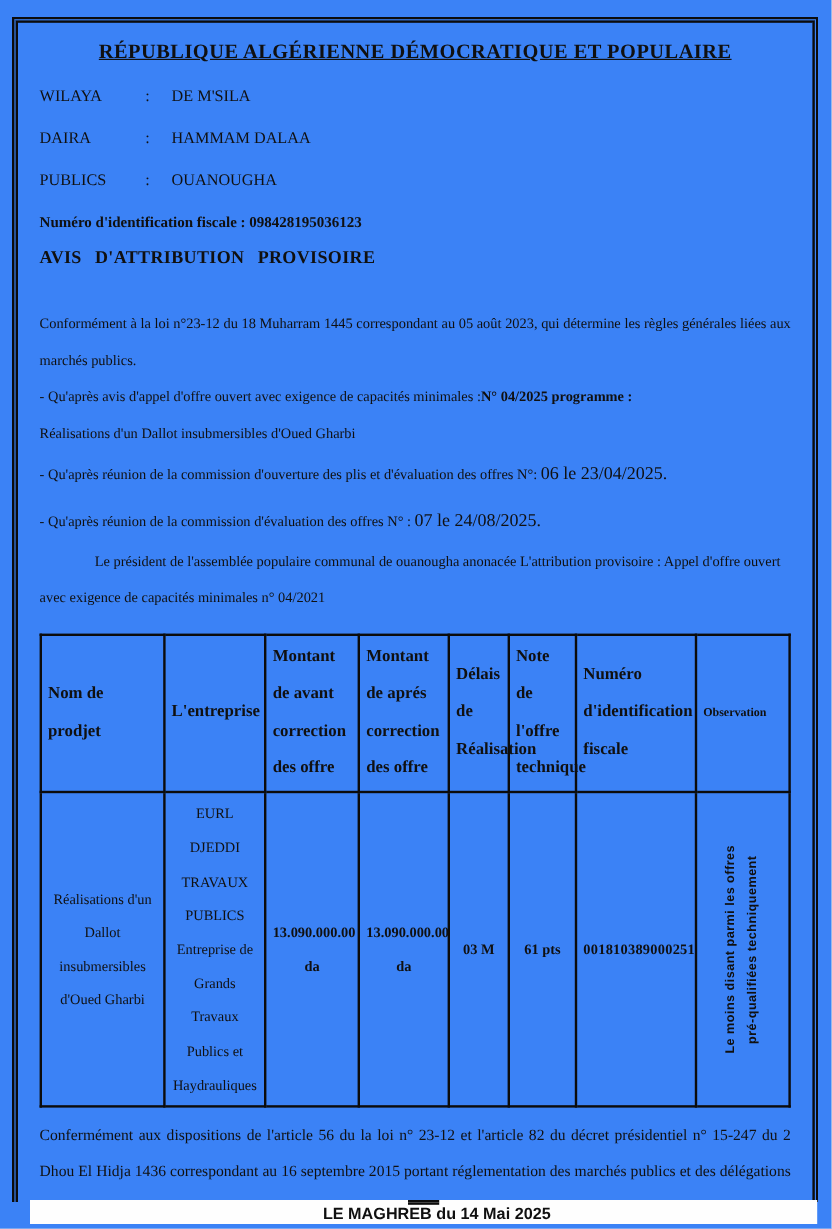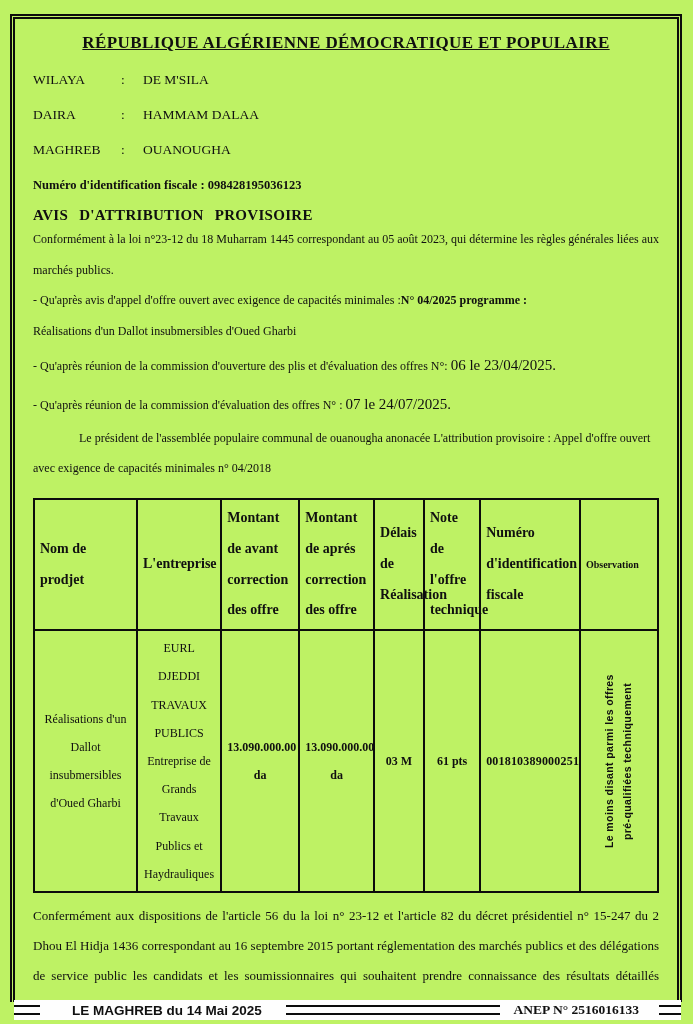--- a/index.html
+++ b/index.html
@@ -1,38 +1,38 @@
 <!DOCTYPE html>
 <html><head>
 <meta charset="utf-8">
 <style>
   html,body{margin:0;padding:0;background:#e8e8e8;}
   .page{
-    width:693px;height:1024px;position:relative;background:#bef264;
+    width:693px;height:1024px;position:relative;background:#3b82f6;
     color:#101010;font-family:"Liberation Serif",serif;overflow:hidden;
     margin:0 auto;
   }
   .frame{
     position:absolute;top:14px;left:10px;right:11px;bottom:22px;
     border:5px double #0c0c0c;border-bottom:none;
     padding:8px 18px 0 18px;box-sizing:border-box;
   }
   .doc-title{
     margin:6px 0 10px 0;text-align:center;font-size:17px;font-weight:bold;
     letter-spacing:.4px;text-decoration:underline;
   }
   .info-line{display:flex;font-weight:normal;font-size:13.5px;margin-top:19px;}
   .info-label{width:88px;}
   .info-sep{width:22px;}
   .fiscal-line{text-align:left;font-weight:bold;font-size:12.5px;margin-top:20px;}
   .notice-title{
     margin:14px 0 0 0;text-align:left;font-size:15px;font-weight:bold;
     word-spacing:7px;letter-spacing:.3px;
   }
-  .preamble{}
+  .preamble{margin-top:30px;}
   .preamble p{margin:0;font-size:12px;line-height:2.55;text-align:justify;}
   .preamble .b{font-weight:bold;}
   .preamble .big{font-size:15px;}
   .p-lead{text-indent:46px;text-align:left !important;}
   table.award{
     width:100%;border-collapse:collapse;margin-top:14px;
     border:2px solid #0c0c0c;table-layout:fixed;
   }
   table.award th,table.award td{
     border:2px solid #0c0c0c;padding:3px 5px;box-sizing:border-box;
@@ -50,22 +50,22 @@
   td.fiscal-id{font-weight:bold;font-size:11px;letter-spacing:.2px;}
   td.obs-cell{padding:0;}
   .vert{
     writing-mode:vertical-rl;transform:rotate(180deg);margin:0 auto;
     font-family:"Liberation Sans",sans-serif;font-weight:bold;font-size:10.5px;
     line-height:1.7;letter-spacing:.4px;height:190px;text-align:center;
   }
   .closing{margin-top:8px;}
   .closing p{margin:0;font-size:13px;line-height:2.3;text-align:justify;}
   .footer-strip{
-    position:absolute;left:14px;right:12px;bottom:4px;height:20px;
-    display:flex;align-items:center;background:#fefefe;
+    position:absolute;left:25px;right:12px;bottom:4px;height:20px;
+    display:flex;align-items:center;background:#fefefe;flex-direction:column;
   }
   .dline{height:6px;border-top:2px solid #0c0c0c;border-bottom:2px solid #0c0c0c;}
   .dl-a{width:26px;}
   .dl-b{flex:1;margin:0 14px;}
   .dl-c{width:22px;}
   .footer-left{
     font-family:"Liberation Sans",sans-serif;font-weight:bold;font-size:13.5px;
     margin:0 10px 0 32px;white-space:nowrap;
   }
   .footer-right{font-size:13.5px;font-weight:bold;white-space:nowrap;margin-right:20px;}
@@ -82,36 +82,36 @@
       <span class="info-label">WILAYA</span>
       <span class="info-sep">:</span>
       <span class="info-value">DE M'SILA</span>
     </div>
     <div class="info-line">
       <span class="info-label">DAIRA</span>
       <span class="info-sep">:</span>
       <span class="info-value">HAMMAM DALAA</span>
     </div>
     <div class="info-line">
-      <span class="info-label">MAGHREB</span>
+      <span class="info-label">PUBLICS</span>
       <span class="info-sep">:</span>
       <span class="info-value">OUANOUGHA</span>
     </div>
 
     <div class="fiscal-line">Numéro d'identification fiscale : 098428195036123</div>
 
     <h2 class="notice-title">AVIS  D'ATTRIBUTION  PROVISOIRE</h2>
 
     <div class="preamble">
       <p>Conformément à la loi n°23-12 du 18 Muharram 1445 correspondant au 05 août 2023, qui détermine les règles générales liées aux marchés publics.</p>
       <p><span>- Qu'après avis d'appel d'offre ouvert avec exigence de capacités minimales :</span><span class="b">N° 04/2025 programme</span><span class="b"> :</span></p>
       <p>Réalisations d'un Dallot insubmersibles d'Oued Gharbi</p>
       <p><span>- Qu'après réunion de  la commission d'ouverture des plis et d'évaluation des offres N°: </span><span class="big">06 le 23/04/2025.</span></p>
-      <p><span>- Qu'après réunion de  la commission  d'évaluation des offres N° : </span><span class="big">07 le 24/07/2025.</span></p>
-      <p class="p-lead">Le président  de  l'assemblée  populaire communal de ouanougha anonacée  L'attribution provisoire : Appel d'offre ouvert avec exigence de capacités minimales n° 04/2018</p>
+      <p><span>- Qu'après réunion de  la commission  d'évaluation des offres N° : </span><span class="big">07 le 24/08/2025.</span></p>
+      <p class="p-lead">Le président  de  l'assemblée  populaire communal de ouanougha anonacée  L'attribution provisoire : Appel d'offre ouvert avec exigence de capacités minimales n° 04/2021</p>
     </div>
 
     <table class="award">
       <colgroup>
         <col style="width:16.5%">
           <col style="width:13.5%">
           <col style="width:12.5%">
           <col style="width:12%">
         <col style="width:8%">
           <col style="width:9%">

